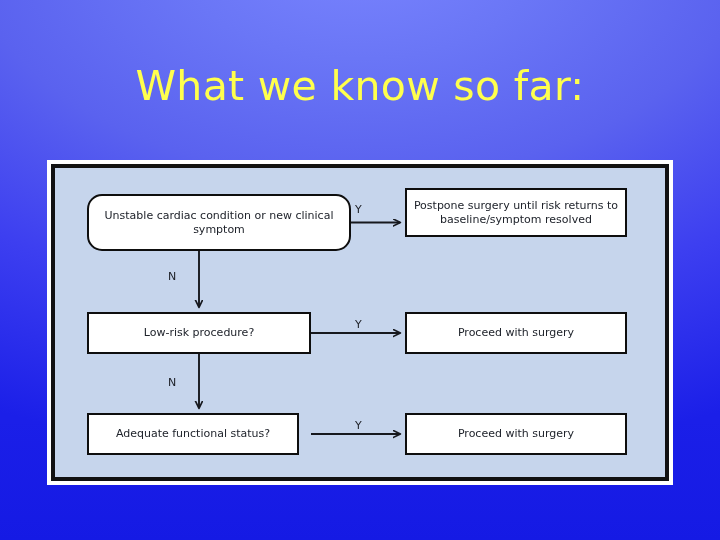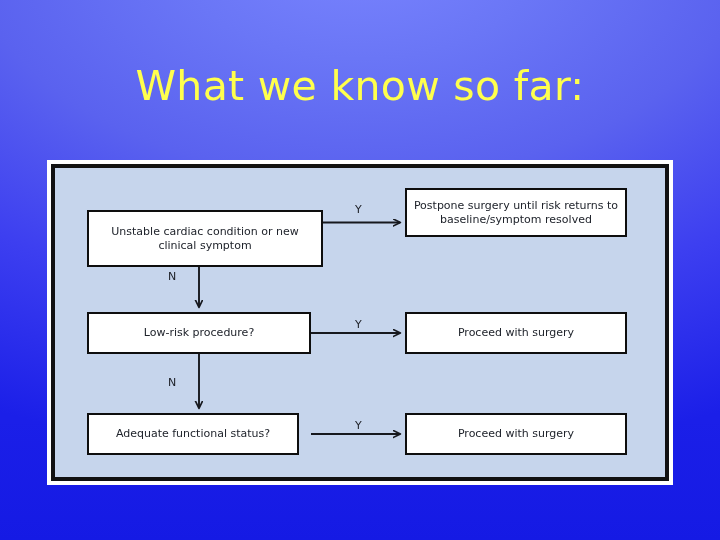--- a/index.html
+++ b/index.html
@@ -91,21 +91,21 @@
     text-align: center;
     color: #20242c;
     font-family: "DejaVu Sans", sans-serif;
     font-size: 11px;
     line-height: 14px;
     padding: 2px 6px;
   }
   .node-text { display: block; }
 
   
-  #node-unstable  { left: 32px;  top: 42px;  width: 236px; height: 57px; }
+  #node-unstable  { left: 32px;  top: 26px;  width: 264px; height: 57px; border-radius: 15px; }
   #node-lowrisk   { left: 32px;  top: 144px; width: 224px; height: 42px; text-align: right; }
   #node-adequate  { left: 32px;  top: 245px; width: 212px; height: 42px; }
 
   
   #node-postpone  { left: 350px; top: 20px;  width: 222px; height: 49px; }
   #node-proceed-1 { left: 350px; top: 144px; width: 222px; height: 42px; }
   #node-proceed-2 { left: 350px; top: 245px; width: 222px; height: 42px; }
 
   
   .edge-label {

